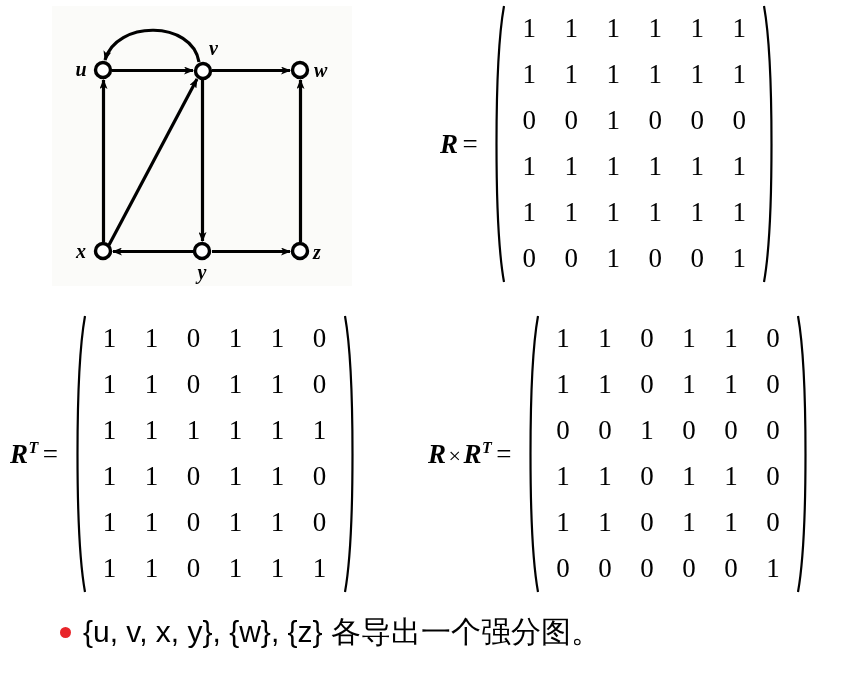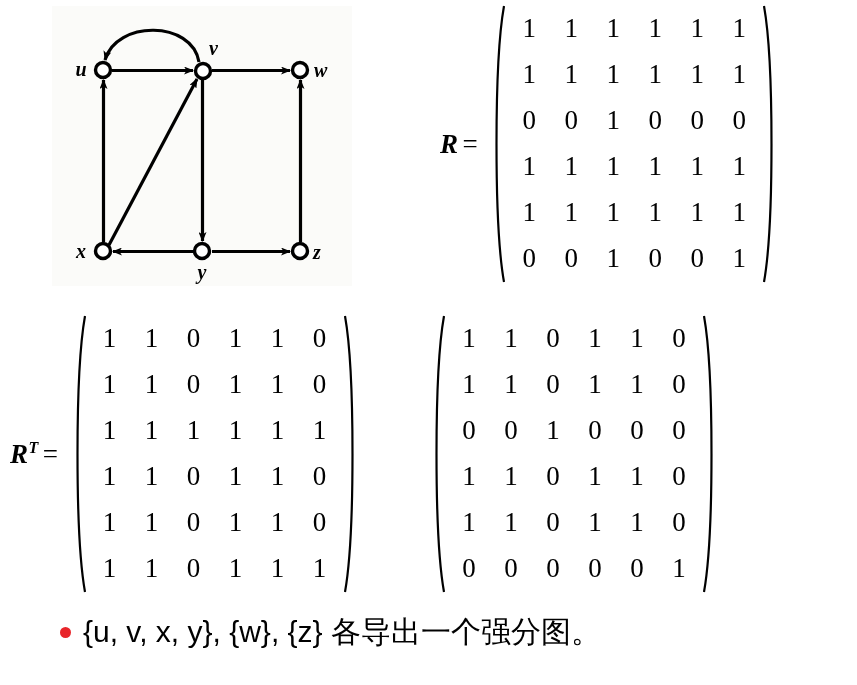--- a/index.html
+++ b/index.html
@@ -294,20 +294,23 @@
         </div>
       <div class="paren">
         <svg viewBox="0 0 18 284" preserveAspectRatio="none">
             <path d="M2,4 C12,60 12,224 2,280" fill="none" stroke="#000" stroke-width="2.2"></path>
           </svg>
       </div>
     </div>
   </div>
 
   <div class="matrix-block" id="matrix-RRT-block">
+    <div class="matrix-label">
+      <span>R</span><span class="op">×</span><span>R</span><span class="sup">T</span><span class="eq">=</span>
+    </div>
     <div class="matrix-paren">
       <div class="paren">
         <svg viewBox="0 0 18 284" preserveAspectRatio="none">
             <path d="M16,4 C6,60 6,224 16,280" fill="none" stroke="#000" stroke-width="2.2"></path>
           </svg>
       </div>
       <div class="matrix-grid" id="grid-RRT">
           <div class="matrix-cell">1</div>
           <div class="matrix-cell">1</div>
           <div class="matrix-cell">0</div>

